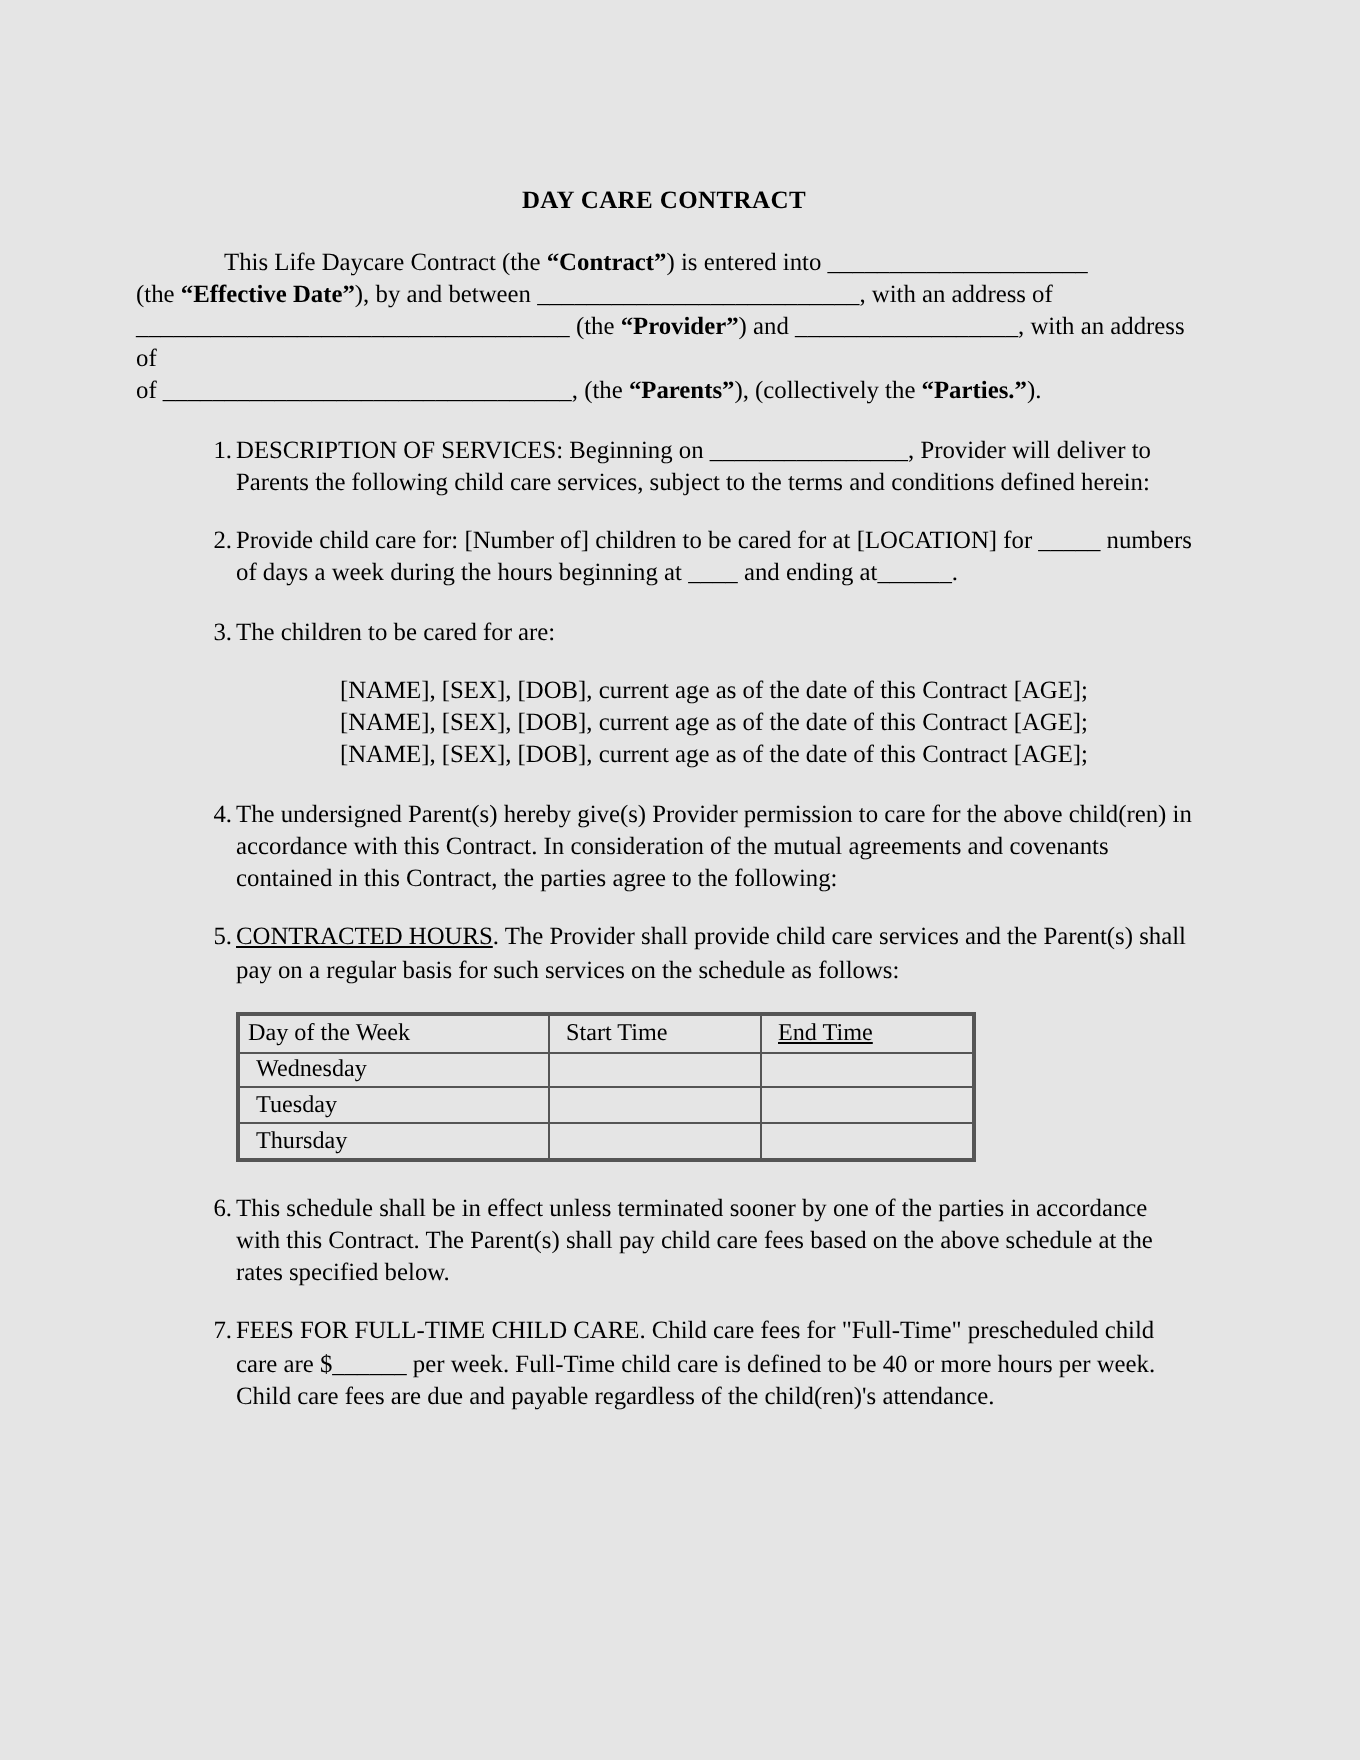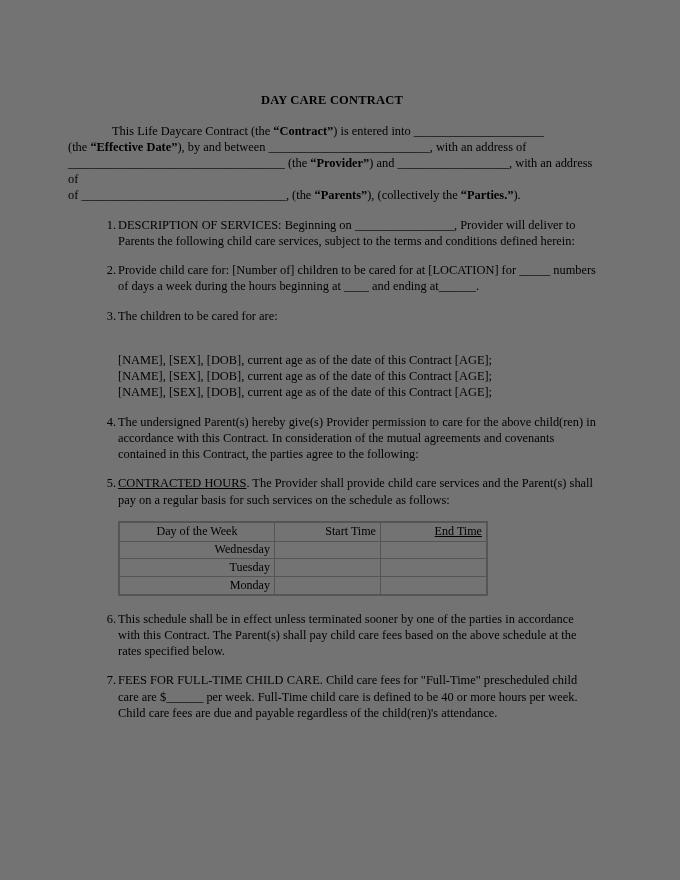--- a/index.html
+++ b/index.html
@@ -15,21 +15,21 @@
     color: #000000;
     overflow: hidden;
   }
 
   .page {
     position: absolute;
     left: 0;
     top: 0;
     width: 680px;
     height: 880px;
-    background: #737373;
+    background: #e5e5e5;
   }
 
   .content {
     position: absolute;
     left: 68px;
     top: 92px;
     width: 528px;
   }
 
   .doc-title {
@@ -70,21 +70,22 @@
   }
   .li .num {
     position: absolute;
     left: 30px;
     top: 0;
     width: 18px;
     text-align: right;
   }
 
   .child-lines {
-    margin-top: 28px;
+    margin-top: 13px;
+    text-align: center;
   }
   .child-line {
     font-size: 12.4px;
     line-height: 1.31;
   }
 
   .u-title {
     text-decoration: underline;
   }
 
@@ -99,28 +100,26 @@
     table-layout: fixed;
     border: 2px solid #555555;
   }
   table.schedule td {
     border: 1px solid #555555;
     height: 15.6px;
     font-size: 12.1px;
     line-height: 1.25;
     padding: 0.5px 4px 0.5px 8px;
     vertical-align: middle;
-    text-align: right;
   }
   table.schedule td.c-day   { width: 146px; }
   table.schedule td.c-start { width: 93px; }
   table.schedule td.c-end   { width: 93px; text-decoration: underline; }
 
   table.schedule tr.head td.c-day {
-    text-align: center;
     padding-left: 4px;
   }
   table.schedule tr.head td {
     height: 17px;
   }
 
   .after-table { margin-top: 15px; }
 
   .blank { white-space: pre; }
 </style>
@@ -173,21 +172,21 @@
                 <td class="c-day">Wednesday</td>
                 <td class="c-start"></td>
                 <td class="c-end"></td>
               </tr>
               <tr>
                 <td class="c-day">Tuesday</td>
                 <td class="c-start"></td>
                 <td class="c-end"></td>
               </tr>
               <tr>
-                <td class="c-day">Monday</td>
+                <td class="c-day">Thursday</td>
                 <td class="c-start"></td>
                 <td class="c-end"></td>
               </tr>
             </tbody>
           </table>
         </div>
       </div>
 
       <div class="li after-table">
         <span class="num">6.</span><span>This schedule shall be in effect unless terminated sooner by one of the parties in accordance with this Contract. The Parent(s) shall pay child care fees based on the above schedule at the rates specified below.</span>

